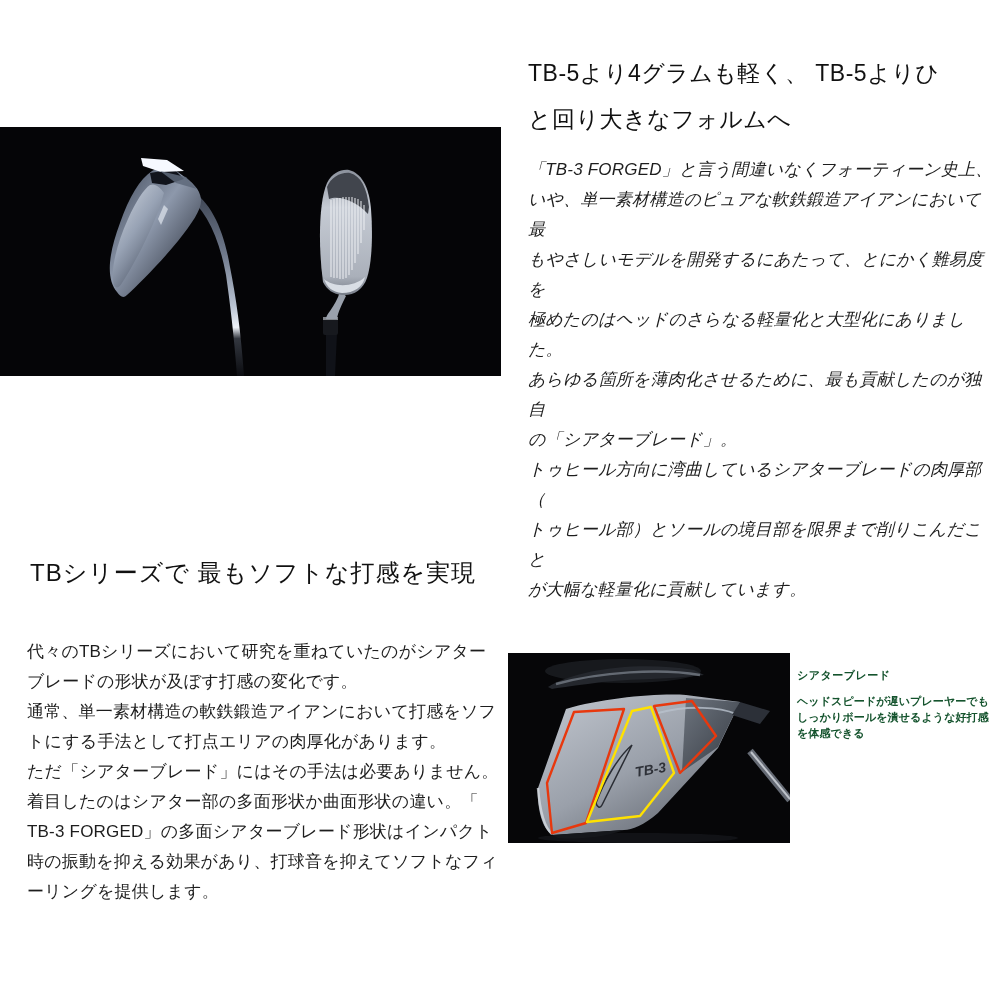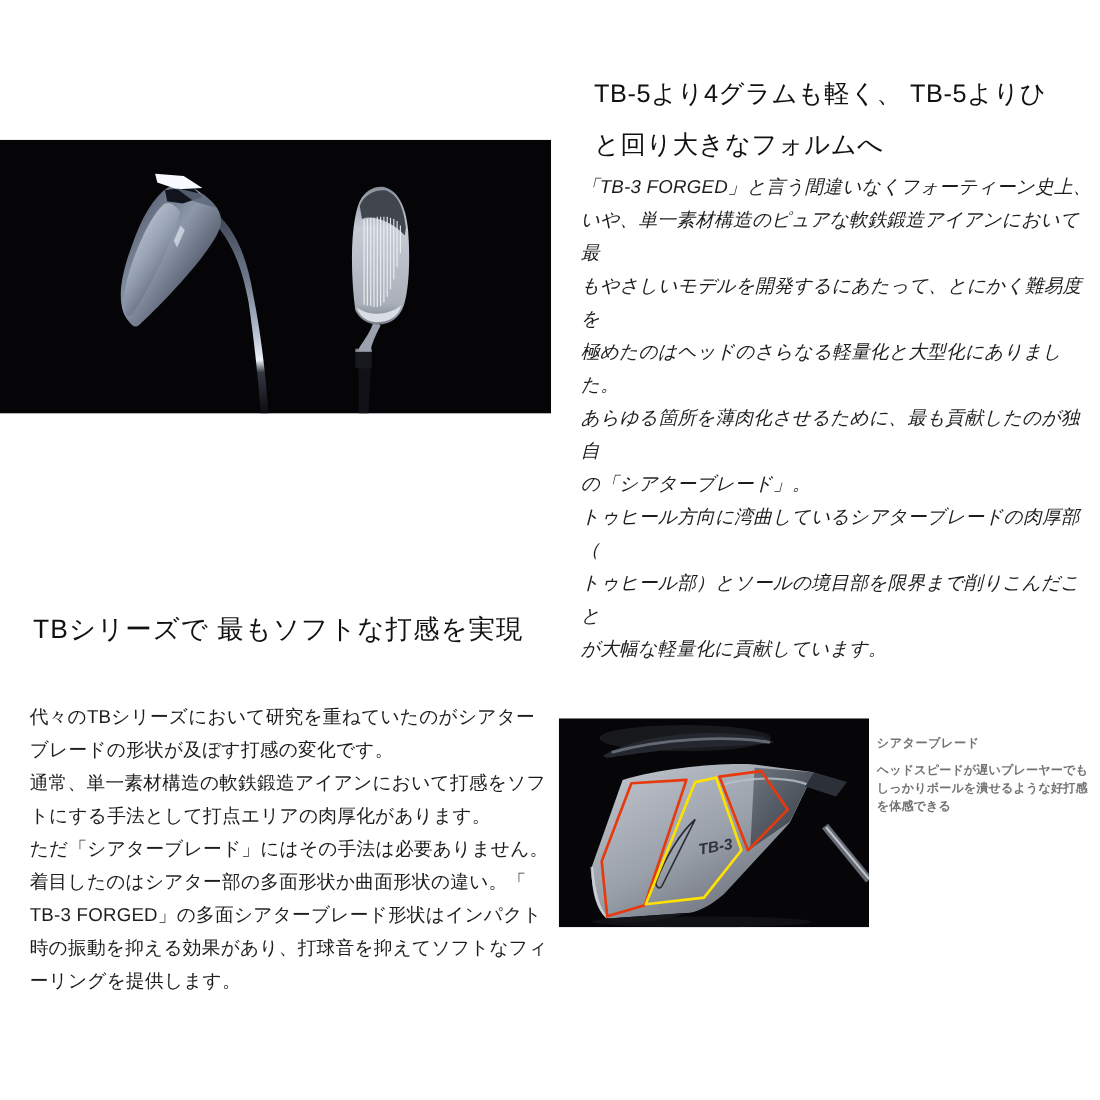--- a/index.html
+++ b/index.html
@@ -13,38 +13,38 @@
 
   
   .hero{left:0;top:127px;width:501px;height:249px;}
   .tb3photo{left:508px;top:653px;width:282px;height:190px;}
   .hero svg,.tb3photo svg{display:block;width:100%;height:100%;}
 
   
   .h1{
     left:528px;top:50px;width:460px;
     font-size:23px;line-height:46px;font-weight:normal;color:#111;
-    letter-spacing:.5px;white-space:pre-line;margin:12px;
+    letter-spacing:.5px;white-space:pre-line;margin:0;
   }
   .h2{
     left:30px;top:558px;width:520px;
     font-size:24px;line-height:30px;font-weight:normal;color:#111;
     letter-spacing:1px;white-space:pre-line;margin:0;
   }
 
   
   .body{
     font-size:17px;line-height:30px;color:#1d1d1d;margin:0;
     white-space:pre-line;letter-spacing:.2px;
   }
   .body.right{left:528px;top:155px;width:465px;font-style:italic;}
   .body.left{left:27px;top:637px;width:480px;}
 
   
-  .callout{left:797px;top:668px;width:200px;color:#737373;}
+  .callout{left:797px;top:668px;width:200px;color:#14532d;}
   .c-label{font-size:11px;font-weight:bold;letter-spacing:.5px;}
   .c-title{font-size:21px;font-weight:bold;margin-top:4px;letter-spacing:.5px;}
   .c-sub{
     font-family:"Liberation Serif","DejaVu Serif",serif;font-weight:bold;
     font-size:11.5px;margin-top:20px;letter-spacing:.2px;
   }
   .c-adopt{
     font-family:"Liberation Serif","DejaVu Serif",serif;
     font-size:16.5px;margin-top:6px;letter-spacing:.3px;
   }

